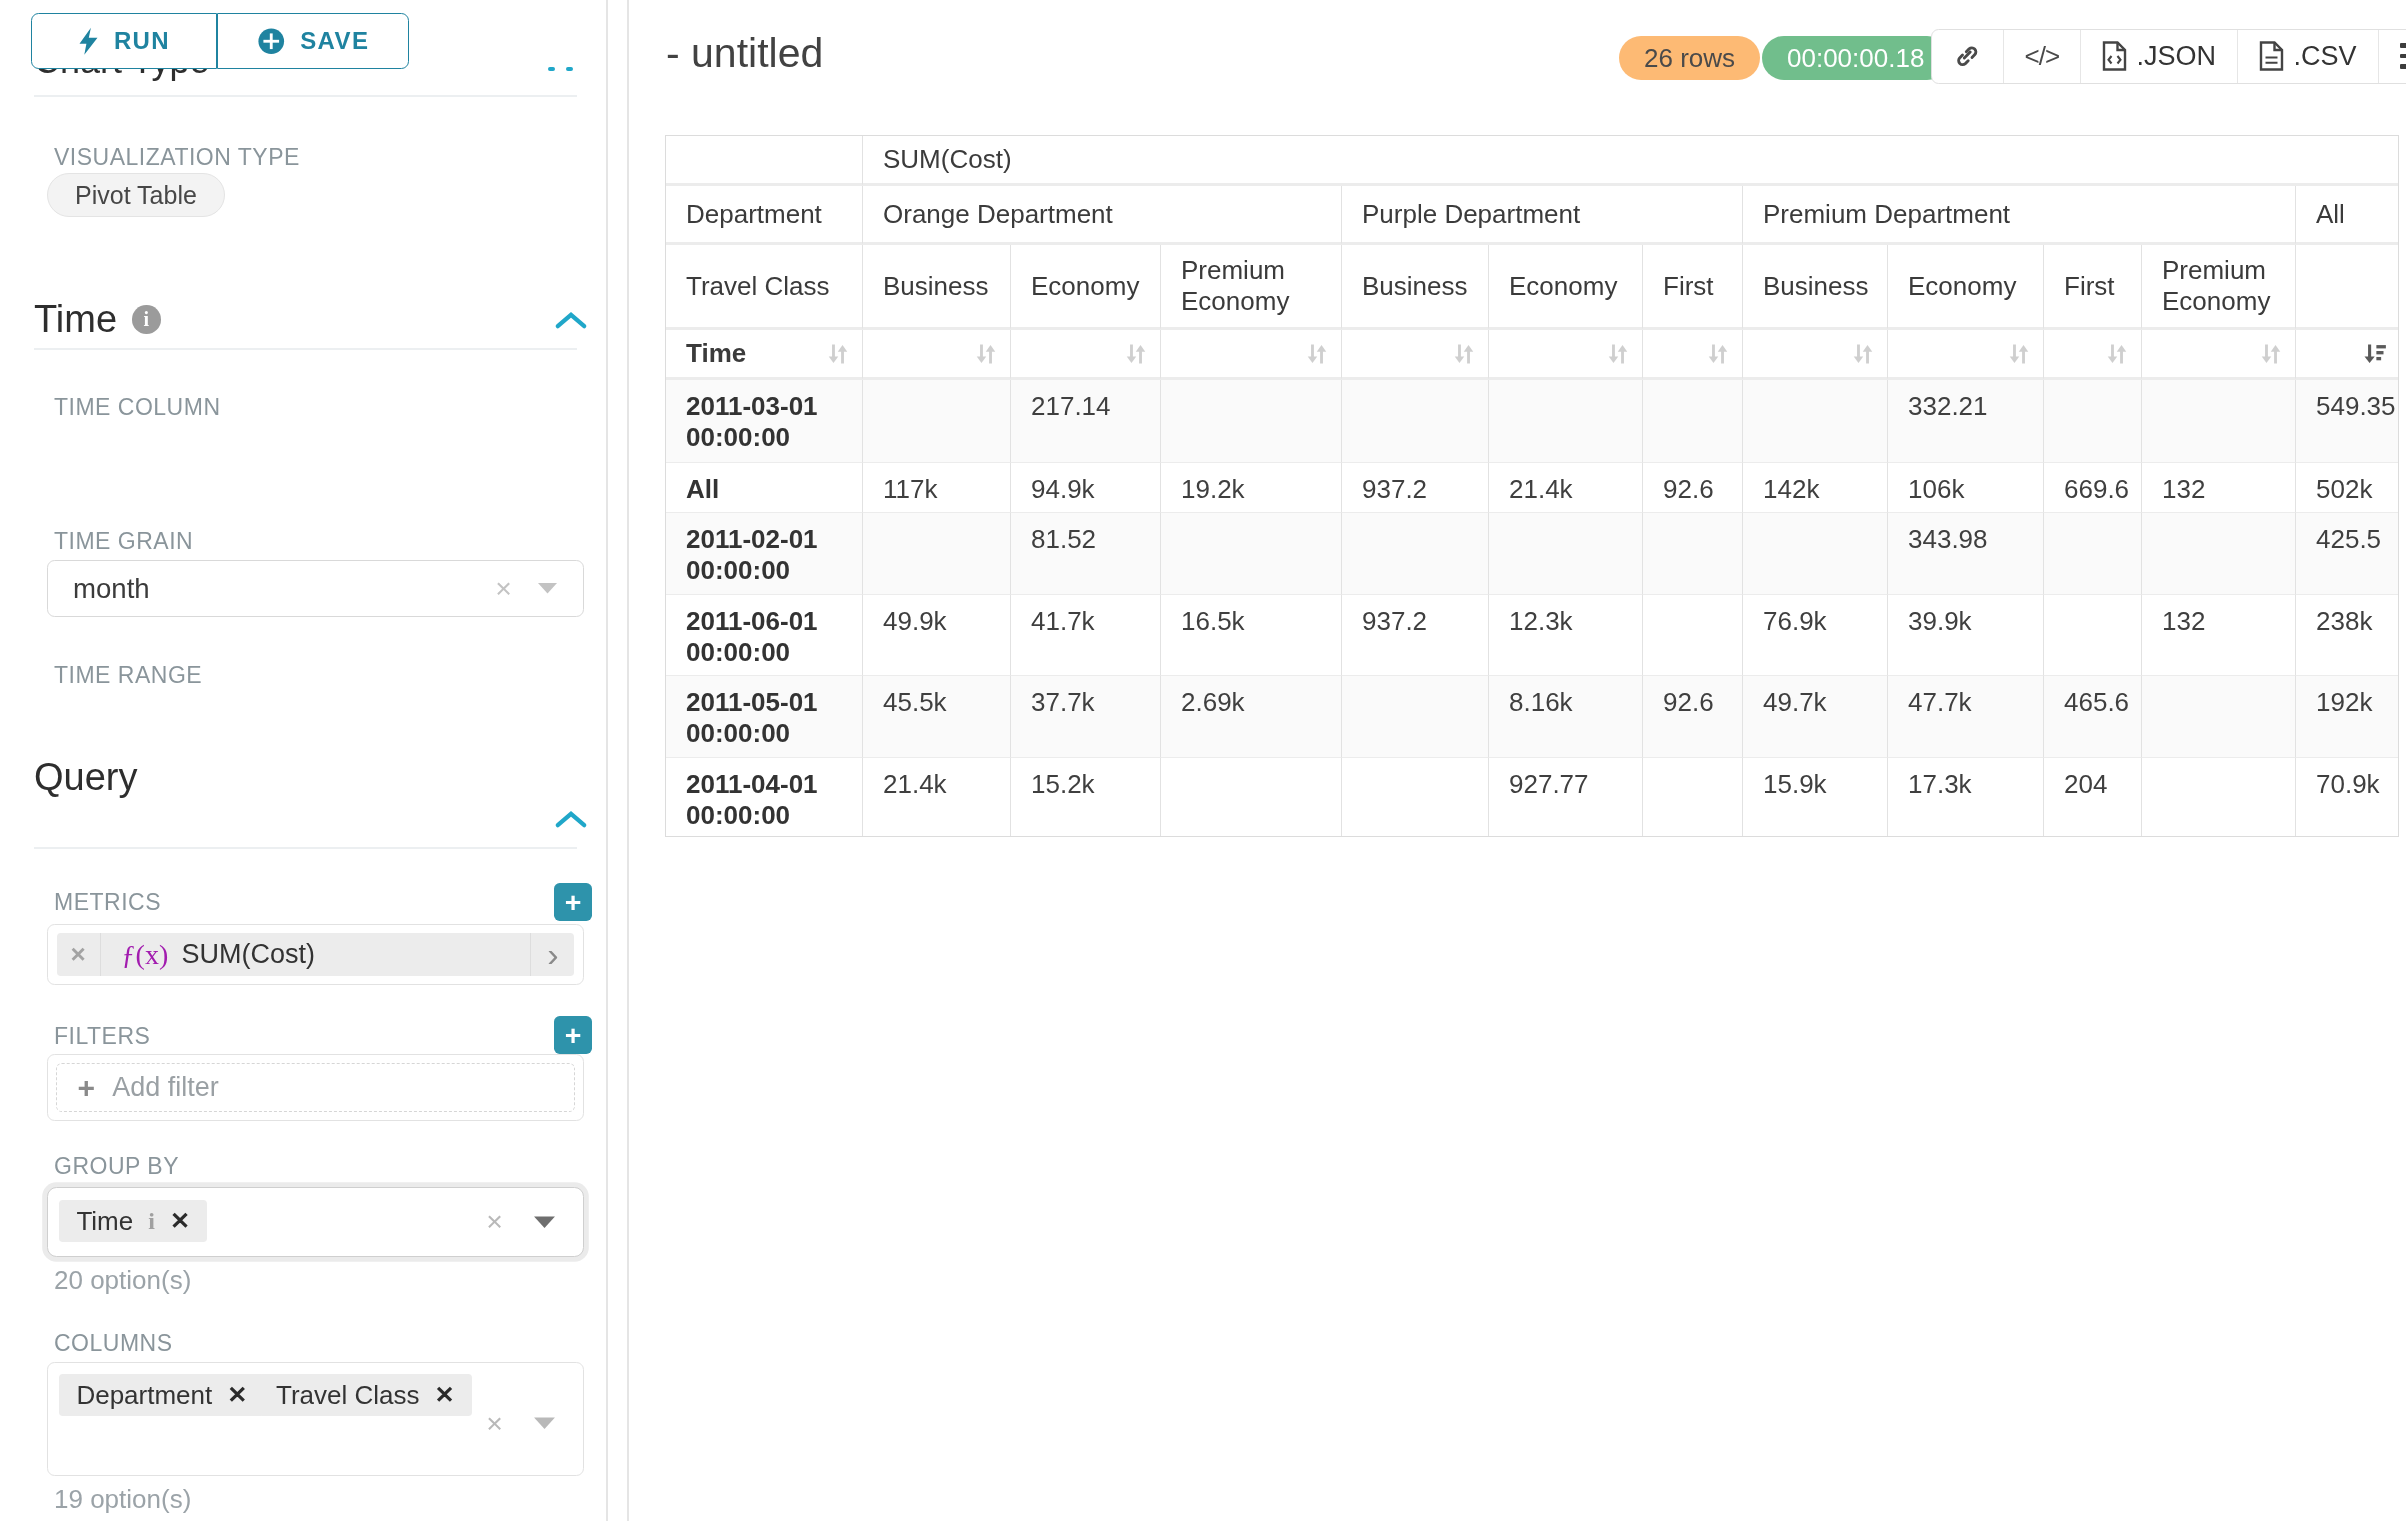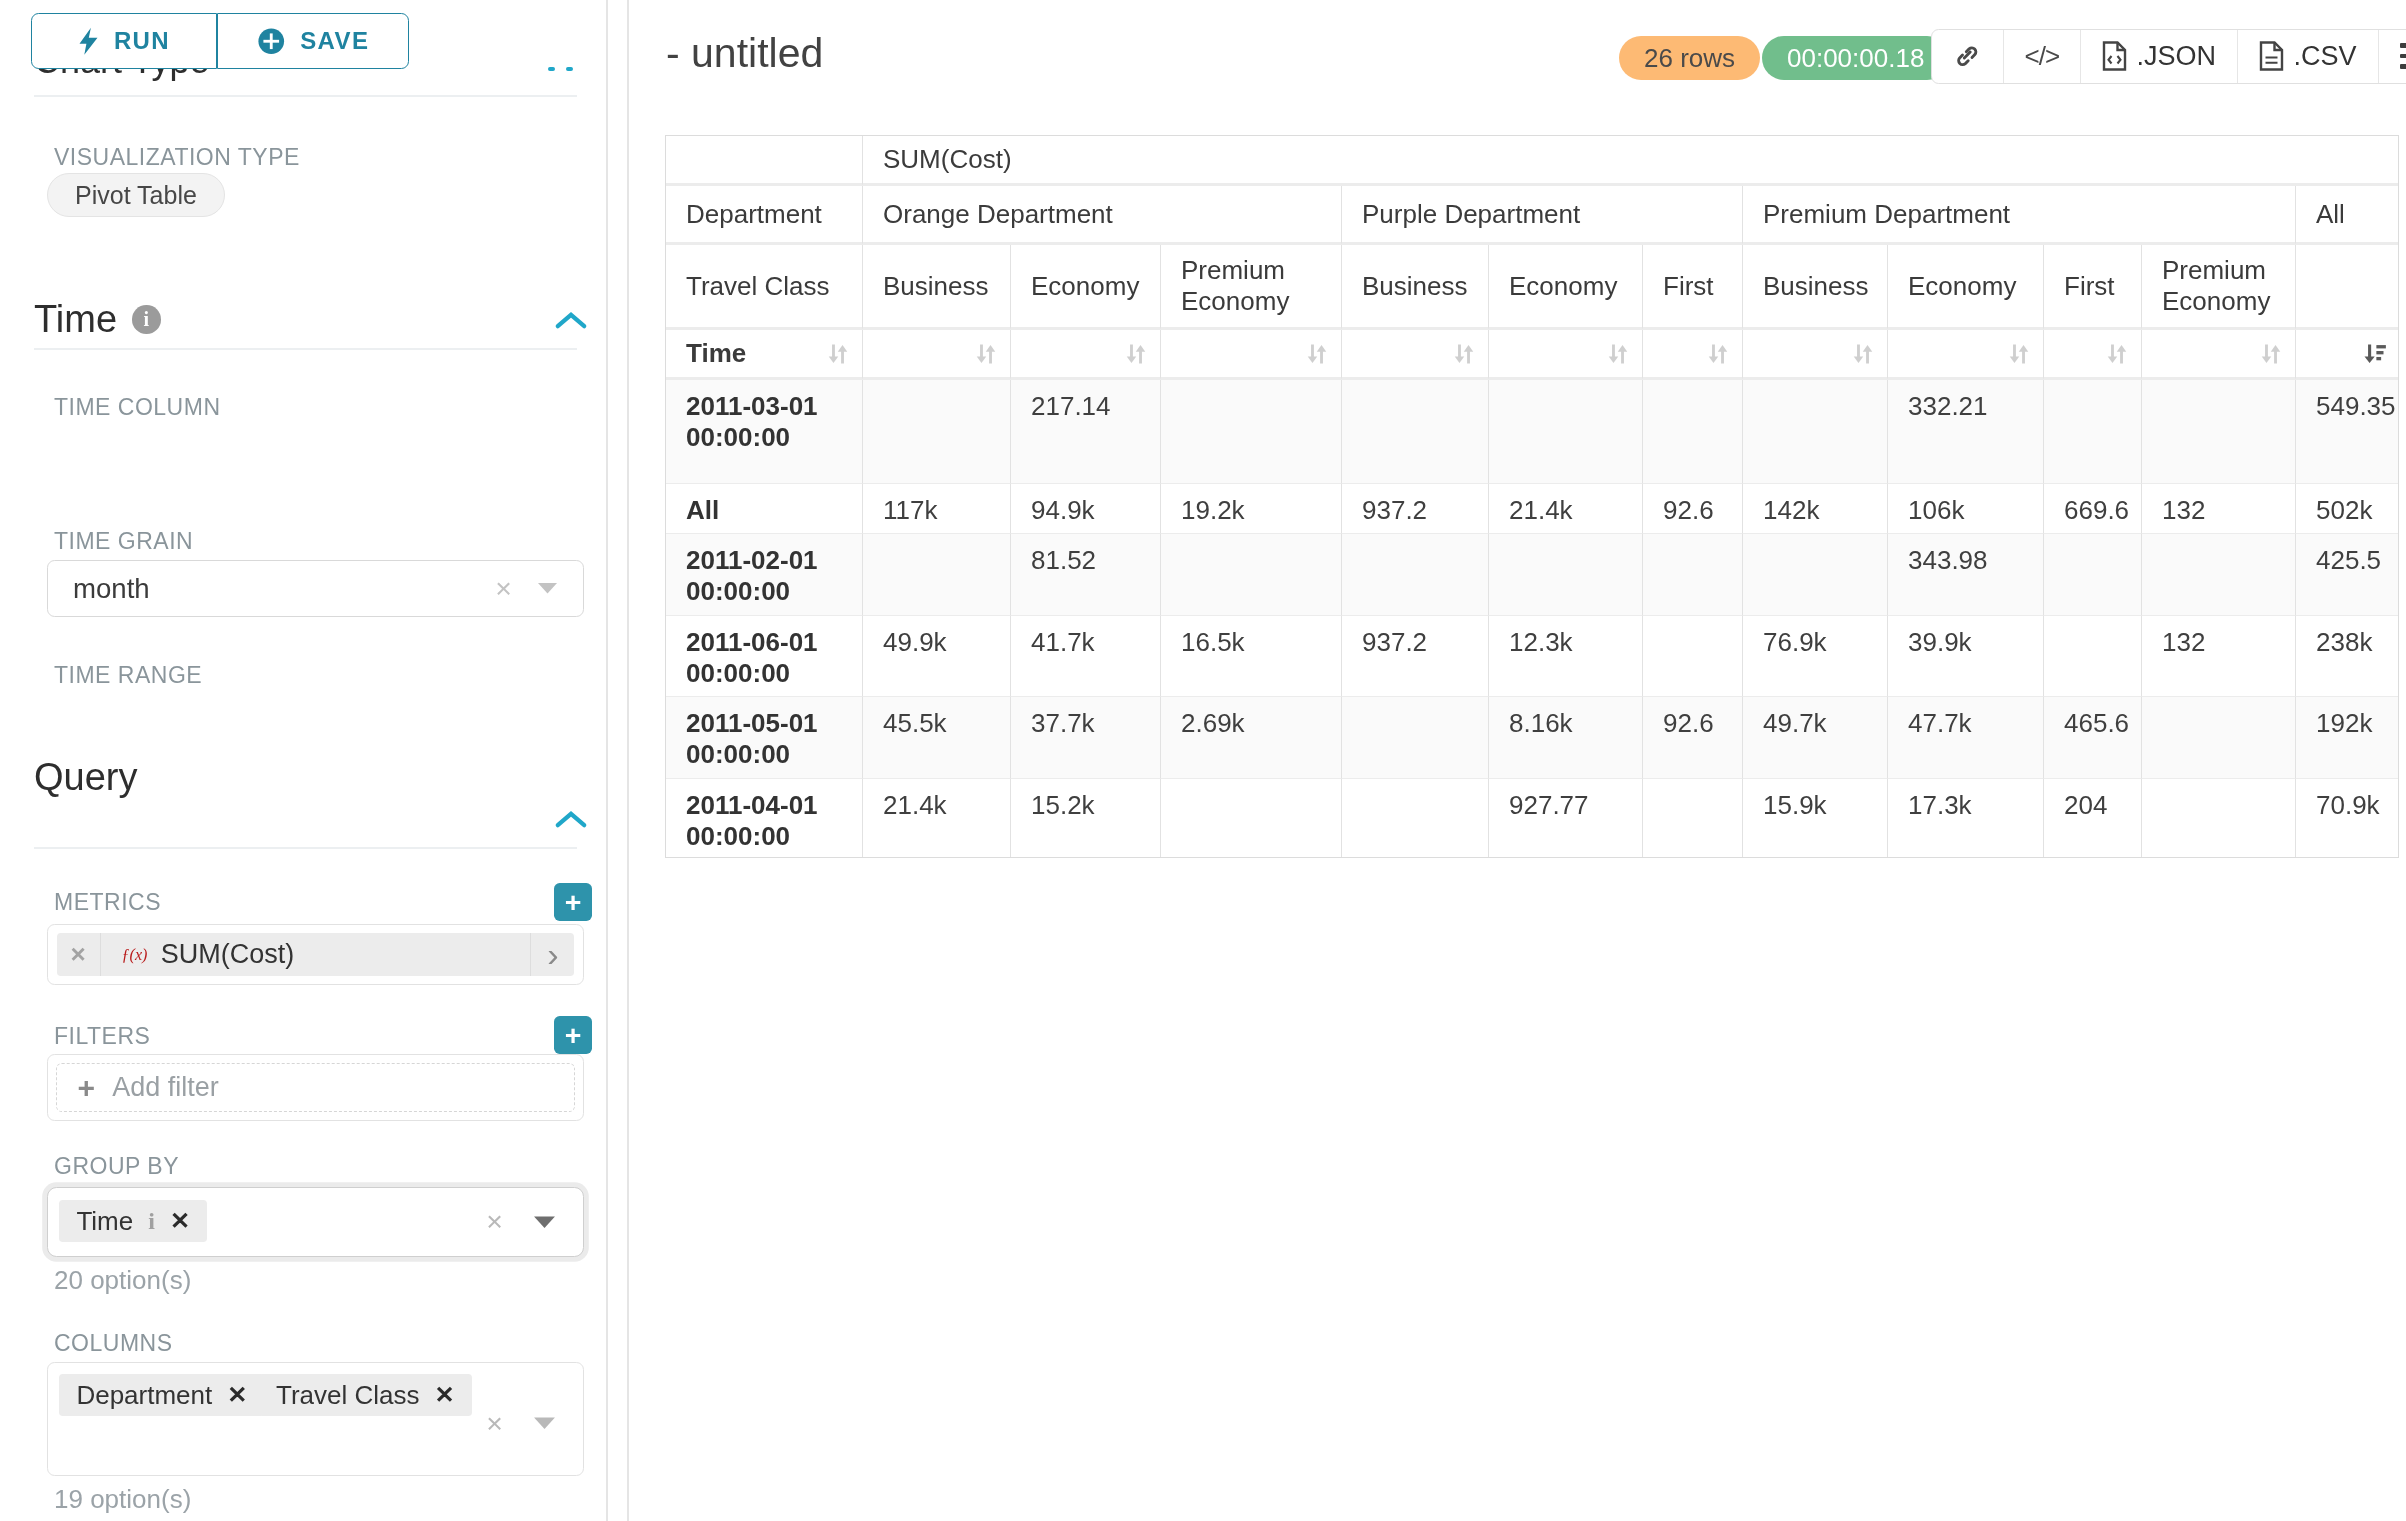--- a/index.html
+++ b/index.html
@@ -54,21 +54,21 @@
     font-size:28.5px; font-weight:700; line-height:1;
   }
 
   .box { left:47px; width:537px; background:#fff; border:1.9px solid #e2e2e2; border-radius:7.6px; }
   .metric-chip {
     position:absolute; left:8.6px; right:8.6px; top:7.6px; bottom:7.6px;
     background:#ececec; border-radius:3.8px; display:flex; align-items:center; overflow:hidden;
   }
   .metric-chip .xzone { width:44px; align-self:stretch; display:flex; align-items:center; justify-content:center;
     color:#a3a3a3; font-size:26px; font-weight:700; border-right:1.9px solid #ddd; }
-  .metric-chip .fx { font-family:"Liberation Serif",serif; font-style:italic; font-size:16px; color:#b91c1c; margin:0 13.3px 0 21px; }
+  .metric-chip .fx { font-family:"Liberation Serif",serif; font-size:28px; color:#a21caf; margin:0 13.3px 0 21px; }
   .metric-chip .mval { font-size:27px; color:#333; flex:1; }
   .metric-chip .gzone { width:44px; align-self:stretch; display:flex; align-items:center; justify-content:center;
     color:#8a8a8a; font-size:34px; border-left:1.9px solid #ddd; }
 
   .dashed-inner {
     position:absolute; inset:7.6px; border:1.9px dashed #d6d6d6; border-radius:5.7px;
     display:flex; align-items:center; padding-left:21px; gap:17px;
     color:#9aa0a4; font-size:27px;
   }
   .dashed-inner .plus { color:#8a8a8a; font-size:30px; font-weight:700; }
@@ -433,21 +433,21 @@
                   <path d="M4 14 L8.3 19.5 L12.6 14 Z"></path>
                   <rect x="14" y="4.5" width="8" height="2.8"></rect>
                   <rect x="14" y="9.5" width="6" height="2.8"></rect>
                   <rect x="14" y="14.5" width="4" height="2.8"></rect>
                 </g>
               </svg>
             </th>
           </tr>
         </thead>
         <tbody>
-          <tr class="stripe" style="height: 104px; margin-top: 20px;">
+          <tr class="stripe" style="height: 83px; margin-top: 20px;">
             <td class="rowlabel">2011-03-01 00:00:00</td>
             <td></td>
             <td>217.14</td>
             <td></td>
             <td></td>
             <td></td>
             <td></td>
             <td></td>
             <td>332.21</td>
             <td></td>

